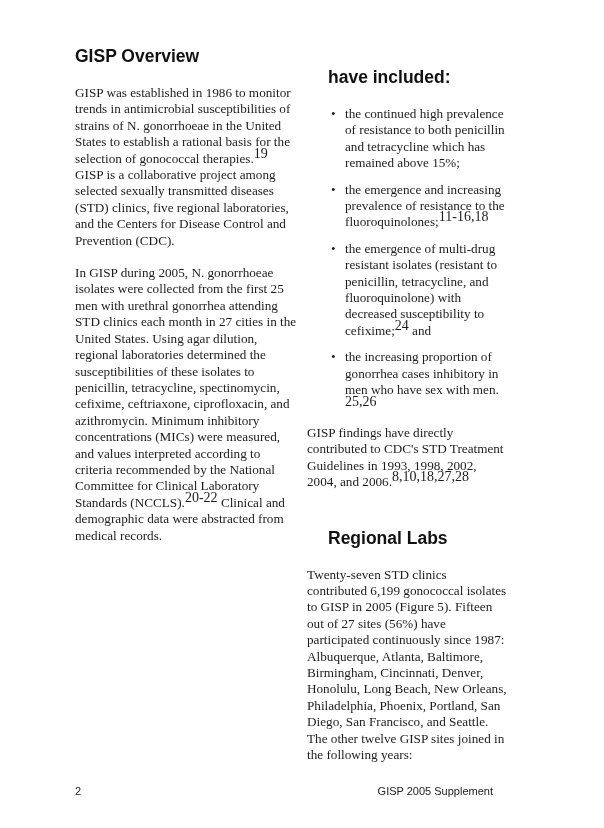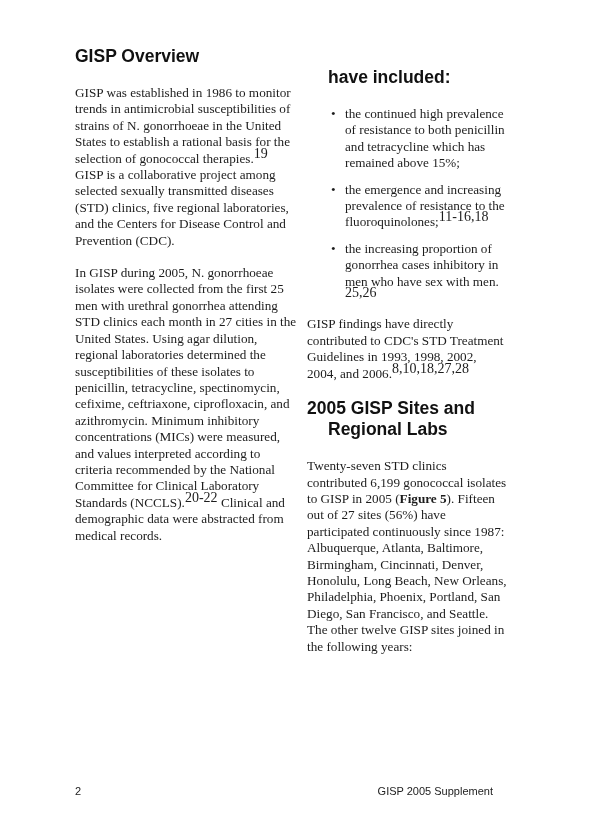--- a/index.html
+++ b/index.html
@@ -59,21 +59,21 @@
     content: "\2022";
     position: absolute;
     left: 24px;
     top: 0;
   }
   .heading-mid {
     margin-top: 12px;
     margin-bottom: 14px;
   }
   .run-italic { }
-  .run-bold { font-weight: bold; }
+  .run-bold { font-weight: normal; }
   sup.run-sup {
     font-size: 14px;
     line-height: 0;
     vertical-align: super;
     letter-spacing: 0;
   }
   .footer {
     position: absolute;
     left: 75px;
     width: 418px;
@@ -95,26 +95,27 @@
     <p class="body-para"><span class="run-normal">GISP was established in 1986 to monitor trends in antimicrobial susceptibilities of strains of </span><span class="run-italic">N. gonorrhoeae</span><span class="run-normal"> in the United States to establish a rational basis for the selection of gonococcal therapies.</span><sup class="run-sup">19</sup><span class="run-normal"> GISP is a collaborative project among selected sexually transmitted diseases (STD) clinics, five regional laboratories, and the Centers for Disease Control and Prevention (CDC).</span></p>
     <p class="body-para"><span class="run-normal">In GISP during 2005, </span><span class="run-italic">N. gonorrhoeae</span><span class="run-normal"> isolates were collected from the first 25 men with urethral gonorrhea attending STD clinics each month in 27 cities in the United States. Using agar dilution, regional laboratories determined the susceptibilities of these isolates to penicillin, tetracycline, spectinomycin, cefixime, ceftriaxone, ciprofloxacin, and azithromycin. Minimum inhibitory concentrations (MICs) were measured, and values interpreted according to criteria recommended by the National Committee for Clinical Laboratory Standards (NCCLS).</span><sup class="run-sup">20-22</sup><span class="run-normal"> Clinical and demographic data were abstracted from medical records.</span></p>
   </div>
 
   <div class="col col-right">
     <h2 class="heading"><br><span class="heading-line2">have included:</span></h2>
 
     <ul class="bullet-list">
       <li><span class="run-normal">the continued high prevalence of resistance to both penicillin and tetracycline which has remained above 15%;</span></li>
       <li><span class="run-normal">the emergence and increasing prevalence of resistance to the fluoroquinolones;</span><sup class="run-sup">11-16,18</sup></li>
+      <li><span class="run-normal">the emergence of multi-drug resistant isolates (resistant to penicillin, tetracycline, and fluoroquinolone) with decreased susceptibility to cefixime;</span><sup class="run-sup">24</sup><span class="run-normal"> and</span></li>
       <li><span class="run-normal">the increasing proportion of gonorrhea cases inhibitory in men who have sex with men. </span><sup class="run-sup">25,26</sup></li>
     </ul>
 
     <p class="body-para"><span class="run-normal">GISP findings have directly contributed to CDC's STD Treatment Guidelines in 1993, 1998, 2002, 2004, and 2006.</span><sup class="run-sup">8,10,18,27,28</sup></p>
 
-    <h2 class="heading heading-mid"><span>2005 GISP Sites and</span><br><span class="heading-line2">Regional Labs</span></h2>
+    <h2 class="heading heading-mid"><br><span class="heading-line2">Regional Labs</span></h2>
 
     <p class="body-para"><span class="run-normal">Twenty-seven STD clinics contributed 6,199 gonococcal isolates to GISP in 2005 (</span><span class="run-bold">Figure 5</span><span class="run-normal">). Fifteen out of 27 sites (56%) have participated continuously since 1987: Albuquerque, Atlanta, Baltimore, Birmingham, Cincinnati, Denver, Honolulu, Long Beach, New Orleans, Philadelphia, Phoenix, Portland, San Diego, San Francisco, and Seattle. The other twelve GISP sites joined in the following years:</span></p>
   </div>
 
   <div class="footer">
     <span>2</span>
     <span>GISP 2005 Supplement</span>
   </div>
 
 </div>

